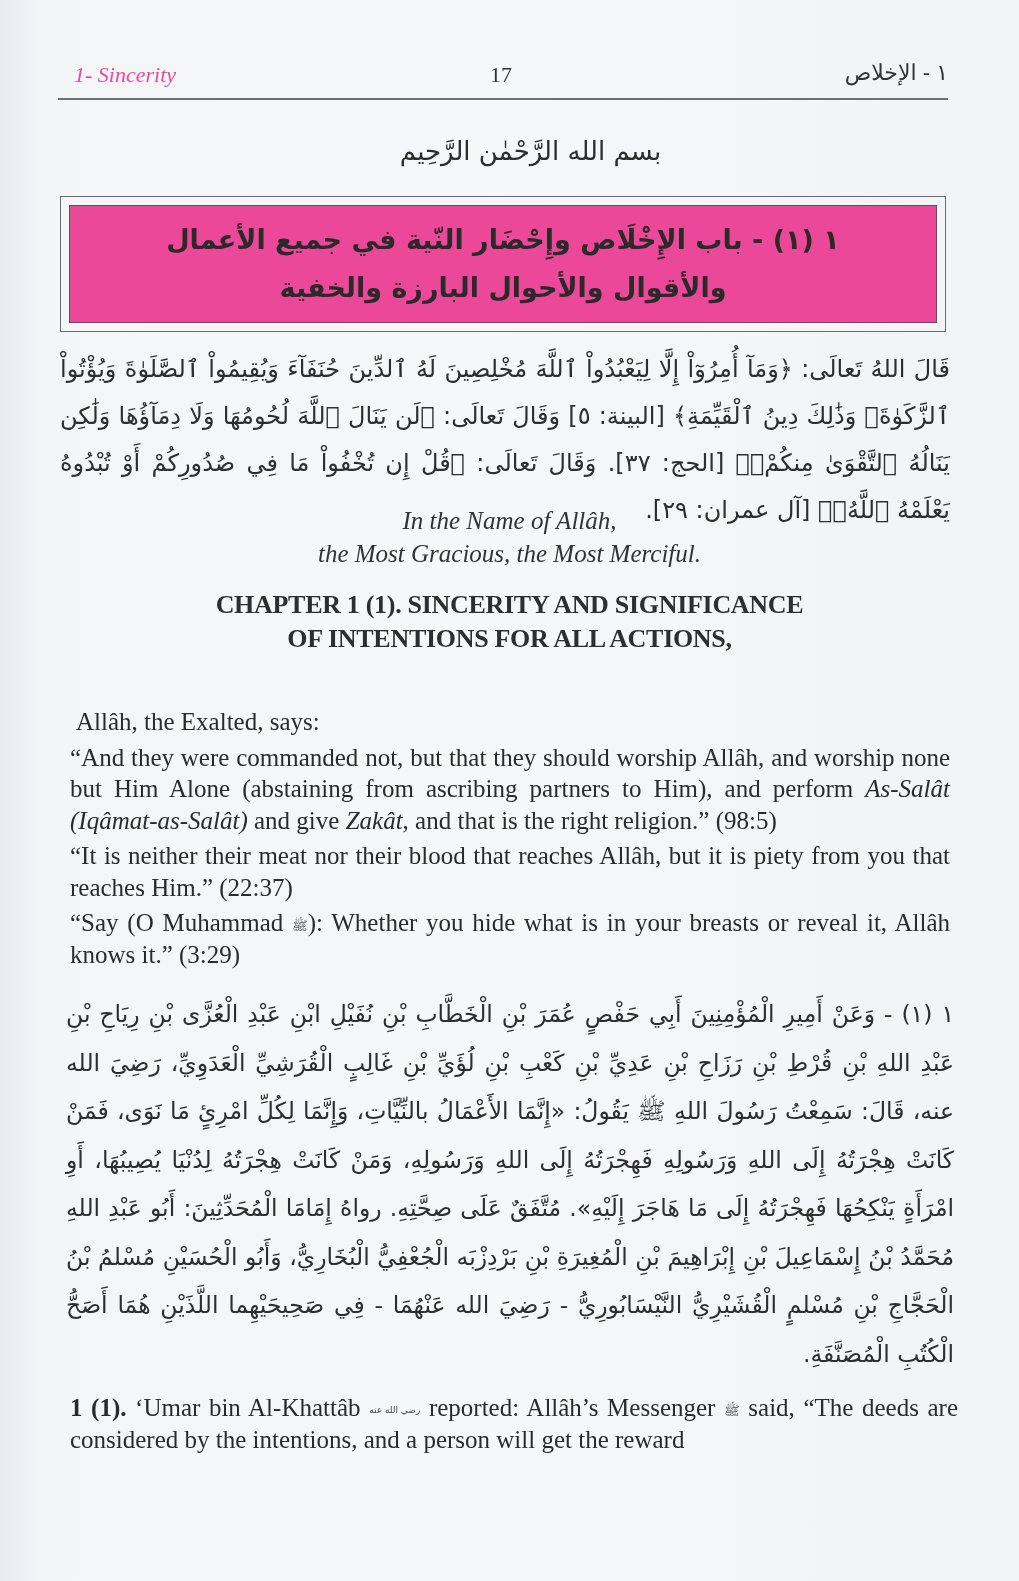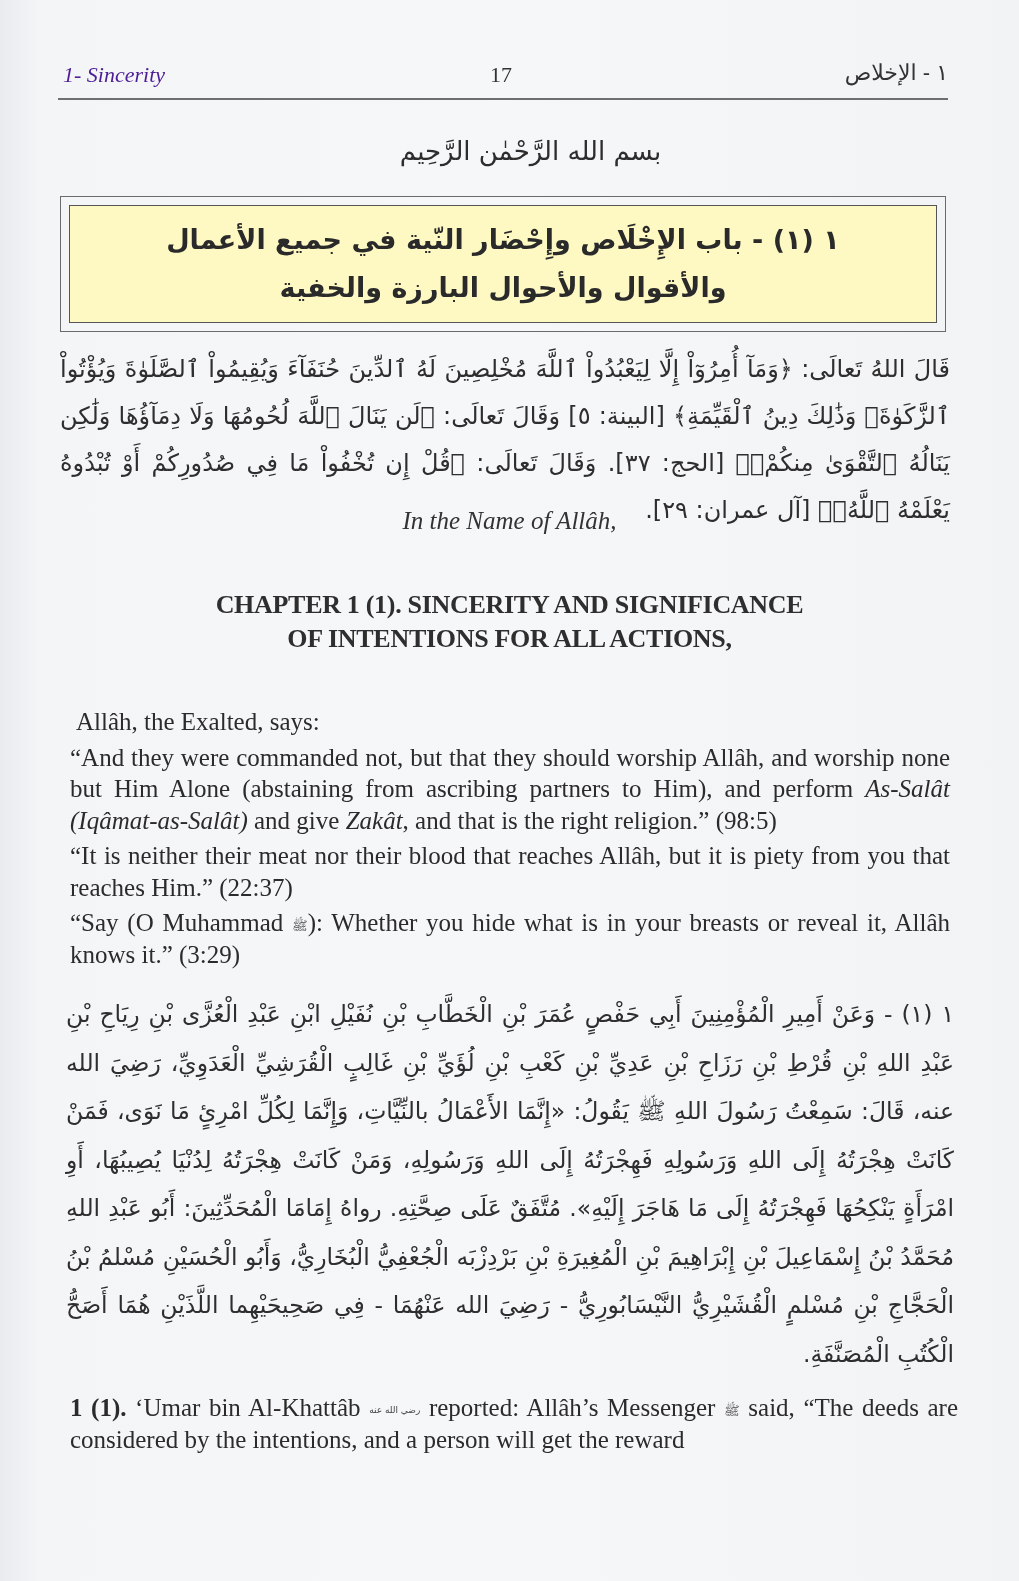--- a/index.html
+++ b/index.html
@@ -7,37 +7,37 @@
     width: 1019px; height: 1581px; overflow: hidden;
     background: linear-gradient(90deg, #e9ebef 0px, #f4f5f7 40px, #f6f7f8 500px, #f2f3f5 1019px);
     color: #2b2b2b;
     font-family: "Liberation Serif", "DejaVu Serif", serif;
     position: relative;
   }
   .page { position: absolute; left: 0; top: 0; width: 1019px; height: 1581px; }
   .running-head {
     position: absolute; left: 58px; top: 62px; width: 890px; height: 34px;
   }
-  .rh-left { position: absolute; left: 5px; top: 0; font-style: italic; font-size: 22px; color: #4c1d95; }
+  .rh-left { position: absolute; left: 16px; top: 0; font-style: italic; font-size: 22px; color: #ec4899; }
   .rh-center { position: absolute; left: 432px; top: 0; font-size: 22px; color: #333; }
   .rh-right { position: absolute; right: 0; top: -2px; font-size: 22px; direction: rtl; color: #333; font-family: Liberation Sans, sans-serif; }
   .rh-rule { position: absolute; left: 58px; top: 98px; width: 890px; height: 2px; background: #6f6f6f; }
 
   .basmala-ar {
     position: absolute; left: 0; width: 1019px; top: 136px; text-align: center;
     font-size: 26px; direction: rtl; font-family: "DejaVu Sans", sans-serif; color: #2d2d2d; margin-left: 21px;
   }
 
   .ar-box {
     position: absolute; left: 60px; top: 196px; width: 886px; height: 136px;
     border: 1.5px solid #6b6b6b; box-sizing: border-box;
   }
   .ar-box-inner {
     position: absolute; left: 8px; top: 8px; right: 8px; bottom: 8px;
-    border: 1.5px solid #555; background: #fef9c3;
+    border: 1.5px solid #555; background: #ec4899;
     display: flex; flex-direction: column; align-items: center; justify-content: center;
   }
   .ar-box-line { direction: rtl; font-family: "DejaVu Sans", sans-serif; font-weight: bold; font-size: 27px; line-height: 48px; color: #2a2a2a; }
 
   .ar-verses {
     position: absolute; left: 60px; top: 346px; width: 890px;
     direction: rtl; text-align: justify; text-align-last: right;
     font-family: "DejaVu Sans", sans-serif; font-size: 24px; line-height: 47px; color: #2e2e2e;
   }
 
@@ -91,20 +91,21 @@
     <div class="ar-box-inner">
       <div class="ar-box-line">١ (١) - باب الإِخْلَاص وإِحْضَار النّية في جميع الأعمال</div>
       <div class="ar-box-line">والأقوال والأحوال البارزة والخفية</div>
     </div>
   </div>
 
   <div class="ar-verses">قَالَ اللهُ تَعالَى: ﴿وَمَآ أُمِرُوٓاْ إِلَّا لِيَعْبُدُواْ ٱللَّهَ مُخْلِصِينَ لَهُ ٱلدِّينَ حُنَفَآءَ وَيُقِيمُواْ ٱلصَّلَوٰةَ وَيُؤْتُواْ ٱلزَّكَوٰةَۚ وَذَٰلِكَ دِينُ ٱلْقَيِّمَةِ﴾ [البينة: ٥] وَقَالَ تَعالَى: ﴿لَن يَنَالَ ٱللَّهَ لُحُومُهَا وَلَا دِمَآؤُهَا وَلَٰكِن يَنَالُهُ ٱلتَّقْوَىٰ مِنكُمْۚ﴾ [الحج: ٣٧]. وَقَالَ تَعالَى: ﴿قُلْ إِن تُخْفُواْ مَا فِي صُدُورِكُمْ أَوْ تُبْدُوهُ يَعْلَمْهُ ٱللَّهُۗ﴾ [آل عمران: ٢٩].</div>
 
   <div class="en-basmala">
     <div>In the Name of Allâh,</div>
+    <div>the Most Gracious, the Most Merciful.</div>
   </div>
 
   <div class="chapter-title">
     <div>CHAPTER 1 (1). SINCERITY AND SIGNIFICANCE</div>
     <div>OF INTENTIONS FOR ALL ACTIONS,</div>
   </div>
 
   <div class="en-body">
     <p class="indent1">Allâh, the Exalted, says:</p>
     <p><span>“And they were commanded not, but that they should worship Allâh, and worship none but Him Alone (abstaining from ascribing partners to Him), and perform </span><i>As-Salât (Iqâmat-as-Salât)</i><span> and give </span><i>Zakât</i><span>, and that is the right religion.” (98:5)</span></p>

